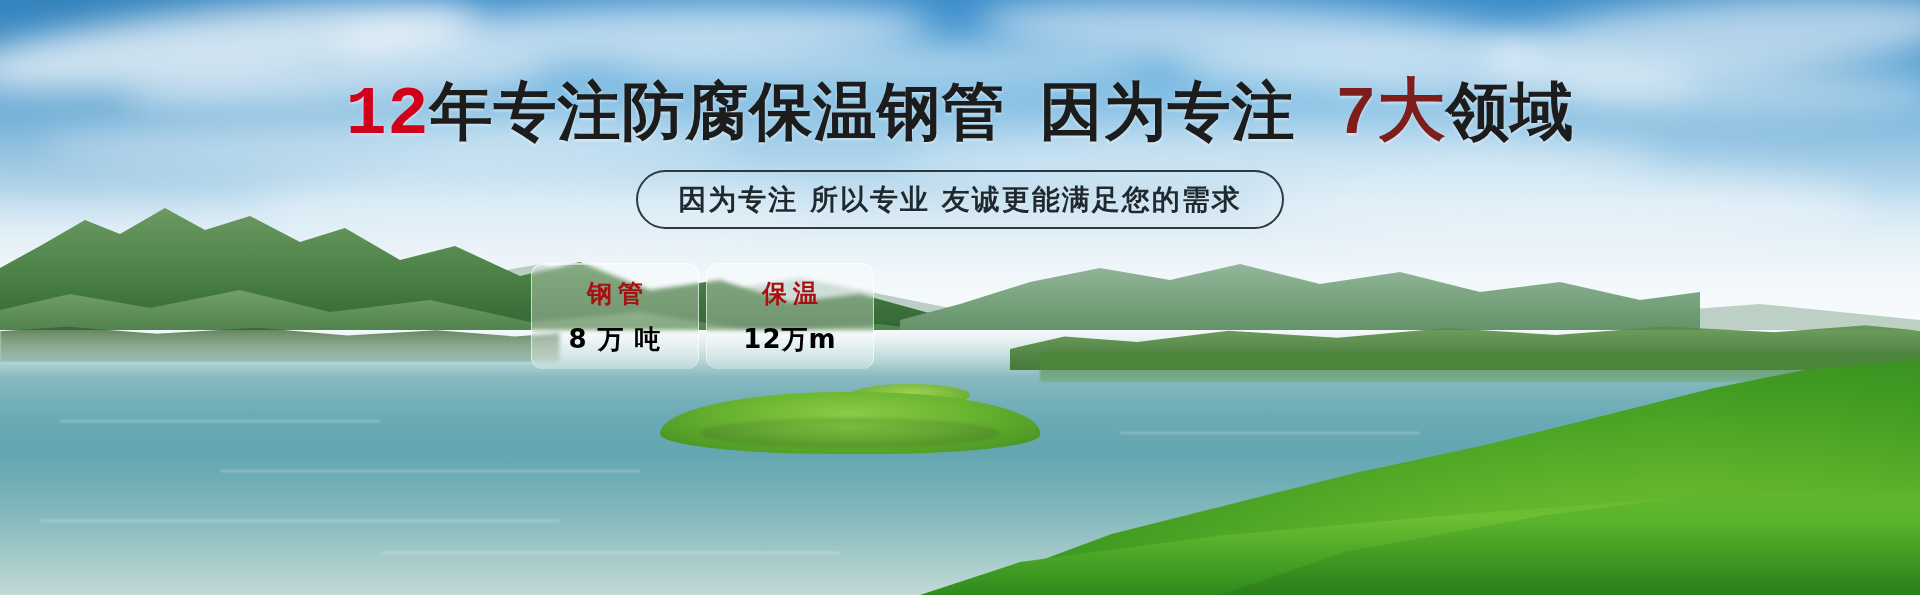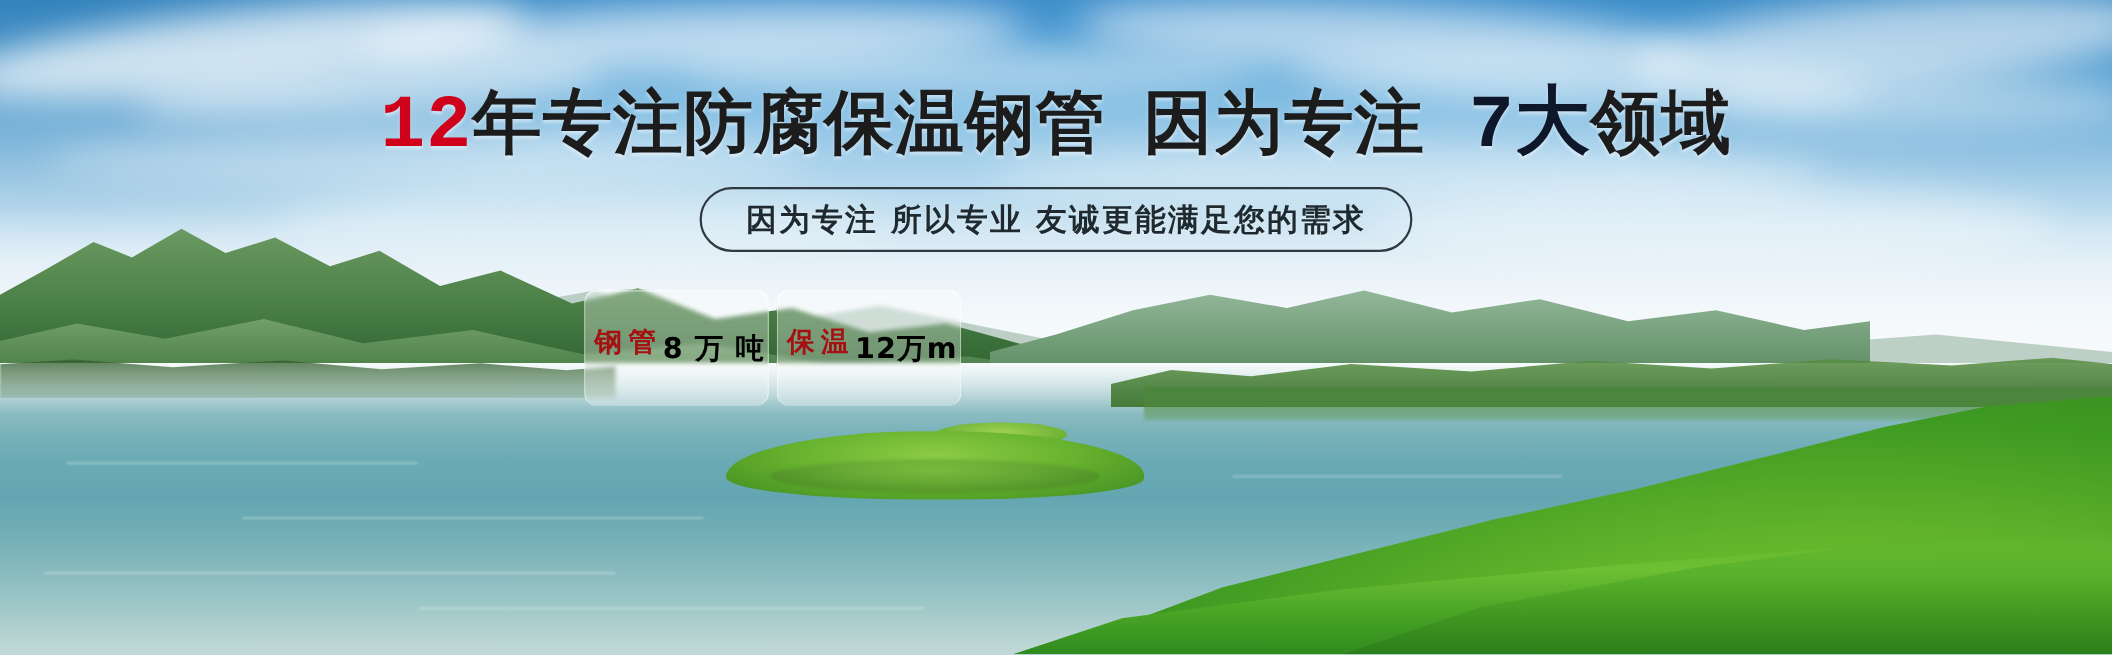--- a/index.html
+++ b/index.html
@@ -154,21 +154,21 @@
     letter-spacing:1px;
     color:#1c1c1c;
     text-shadow:0 2px 3px rgba(255,255,255,.45);
     white-space:nowrap;
     font-family:"DejaVu Sans","Liberation Sans",sans-serif;
   }
   .headline .num{
     color:#d0021b;font-size:68px;
     font-family:Liberation Mono, monospace;
   }
-  .headline .red{color:#0f172a;margin-left:40px;}
+  .headline .red{color:#7f1d1d;margin-left:40px;}
   .headline .gap{display:inline-block;width:34px;}
 
   .subtitle-wrap{
     position:absolute;left:0;top:170px;width:1920px;text-align:center;
   }
   .subtitle{
     display:inline-block;
     padding:9px 40px 8px;
     border:2px solid #2e3a40;
     border-radius:32px;
@@ -184,21 +184,21 @@
     position:absolute;left:531px;top:263px;
     display:flex;gap:7px;
   }
   .card{
     width:166px;height:105px;
     border-radius:12px;
     background:rgba(255,255,255,.30);
     border:1px solid rgba(255,255,255,.62);
     border-bottom:none;
     backdrop-filter:blur(2px);
-    display:flex;flex-direction:row;
+    display:flex;flex-direction:column;
     align-items:center;justify-content:center;
     box-shadow:inset 0 1px 0 rgba(255,255,255,.55);
   }
   .card-title{
     font-size:25px;font-weight:bold;color:#a61012;
     letter-spacing:6px;text-indent:6px;
     margin-bottom:12px;
     font-family:"DejaVu Sans","Liberation Sans",sans-serif;
   }
   .card-value{

